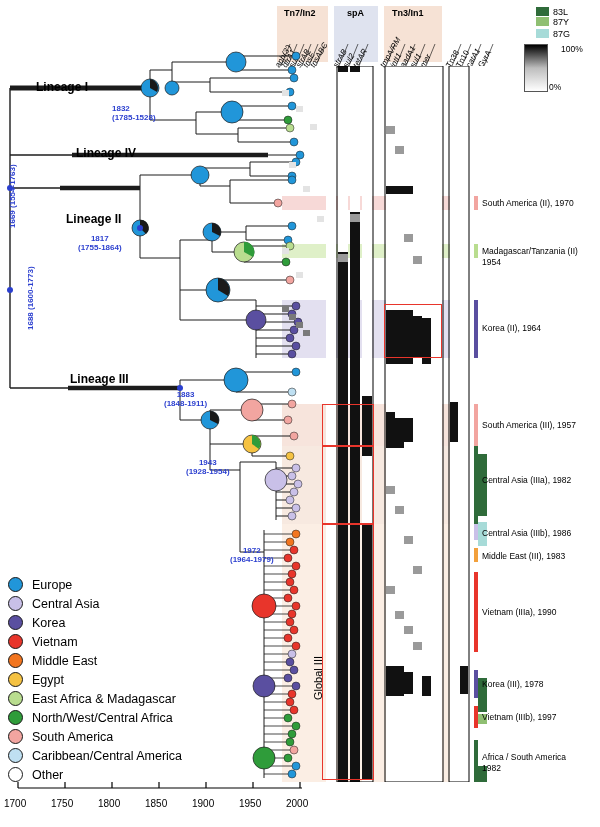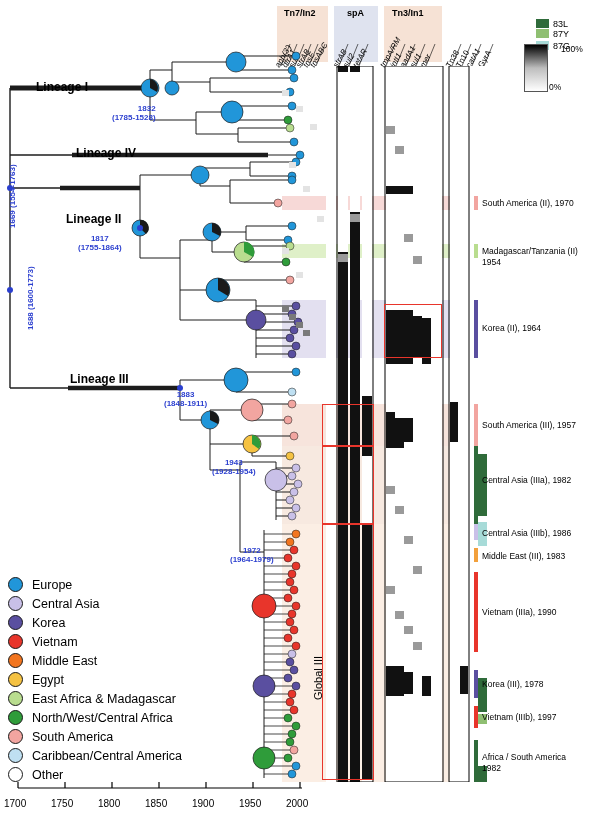--- a/index.html
+++ b/index.html
@@ -129,21 +129,21 @@
       <line x1="146" y1="26" x2="155" y2="4"></line>
       <line x1="156" y1="26" x2="165" y2="4"></line>
       <line x1="182" y1="26" x2="191" y2="4"></line>
       <line x1="192" y1="26" x2="201" y2="4"></line>
       <line x1="202" y1="26" x2="211" y2="4"></line>
       <line x1="214" y1="26" x2="223" y2="4"></line>
     </g>
   </svg>
 
   <div class="abs" style="left:536px;top:6px;">
-    <div style="display:flex;align-items:center;height:11px;margin-top:12px;">
+    <div style="display:flex;align-items:center;height:11px;">
       <div style="width:13px;height:9px;background:#2f6b3a;margin-right:4px;"></div>
       <div class="toplegtxt">83L</div>
     </div>
     <div style="display:flex;align-items:flex-start;height:11px;">
       <div style="width:13px;height:9px;background:#8fbf72;margin-right:4px;"></div>
       <div class="toplegtxt">87Y</div>
     </div>
     <div style="display:flex;align-items:center;height:11px;">
       <div style="width:13px;height:9px;background:#a7dbd8;margin-right:4px;"></div>
       <div class="toplegtxt">87G</div>
@@ -415,32 +415,32 @@
   <div class="lineage" style="left:66px;top:212px;">Lineage II</div>
   <div class="lineage" style="left:70px;top:372px;">Lineage III</div>
 
   <div class="datelab vert" style="left:8px;top:228px;">
     <span>1669</span> <span>(1554-1763)</span>
   </div>
   <div class="datelab vert" style="left:26px;top:330px;">
     <span>1688</span> <span>(1600-1773)</span>
   </div>
   <div class="datelab" style="left:112px;top:104px;">
-    <div style="text-align:right;">1832</div>
+    <div style="text-align:left;">1832</div>
     <div>(1785-1528)</div>
   </div>
   <div class="datelab" style="left:78px;top:234px;">
     <div style="text-align:center;">1817</div>
     <div>(1755-1864)</div>
   </div>
   <div class="datelab" style="left:164px;top:390px;">
     <div style="text-align:center;">1883</div>
     <div>(1848-1911)</div>
   </div>
-  <div class="datelab" style="left:186px;top:458px;margin-left:26px;">
+  <div class="datelab" style="left:186px;top:458px;">
     <div style="text-align:center;">1943</div>
     <div>(1928-1954)</div>
   </div>
   <div class="datelab" style="left:230px;top:546px;">
     <div style="text-align:center;">1972</div>
     <div>(1964-1979)</div>
   </div>
 
   <svg class="abs" style="left:282px;top:66px;" width="212" height="716">
     <defs></defs>

